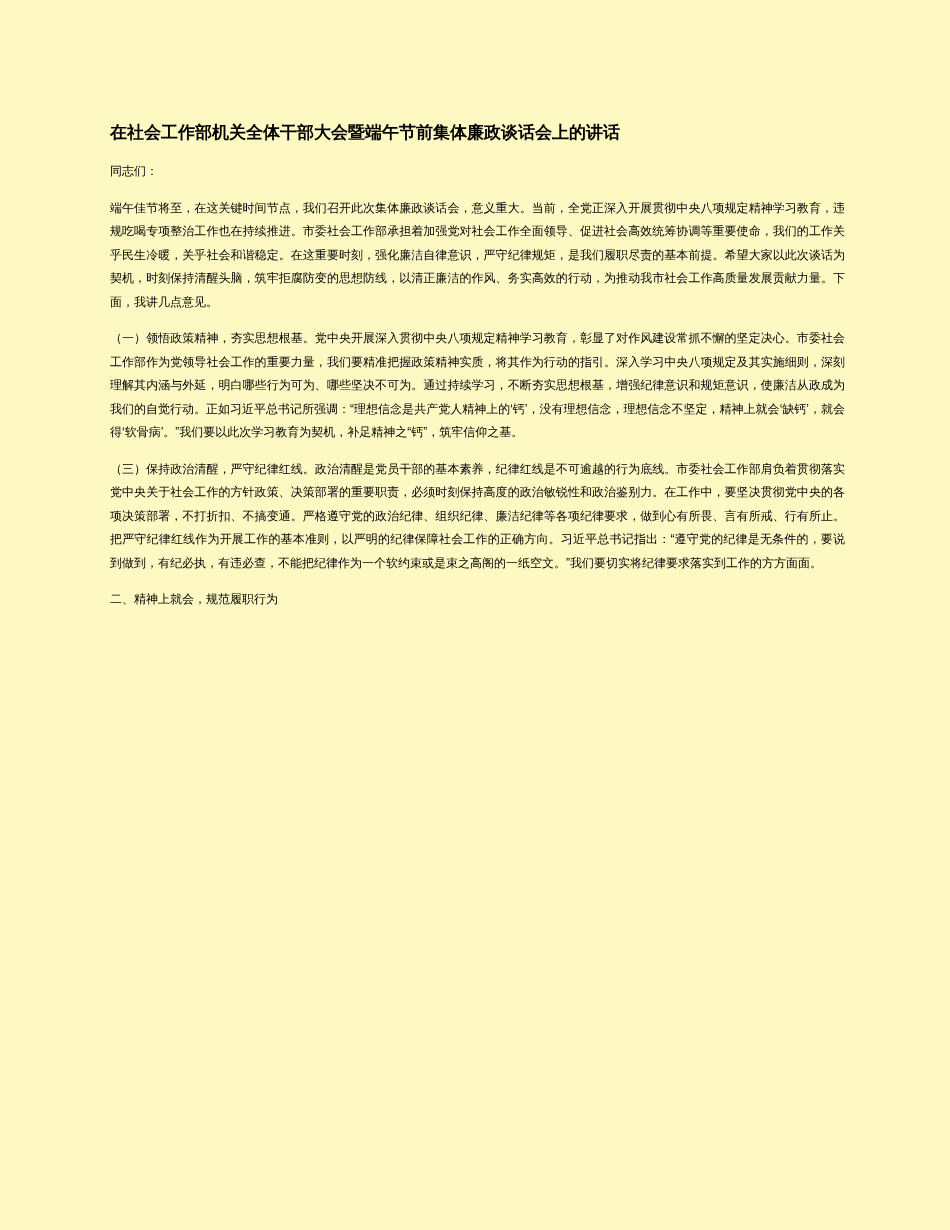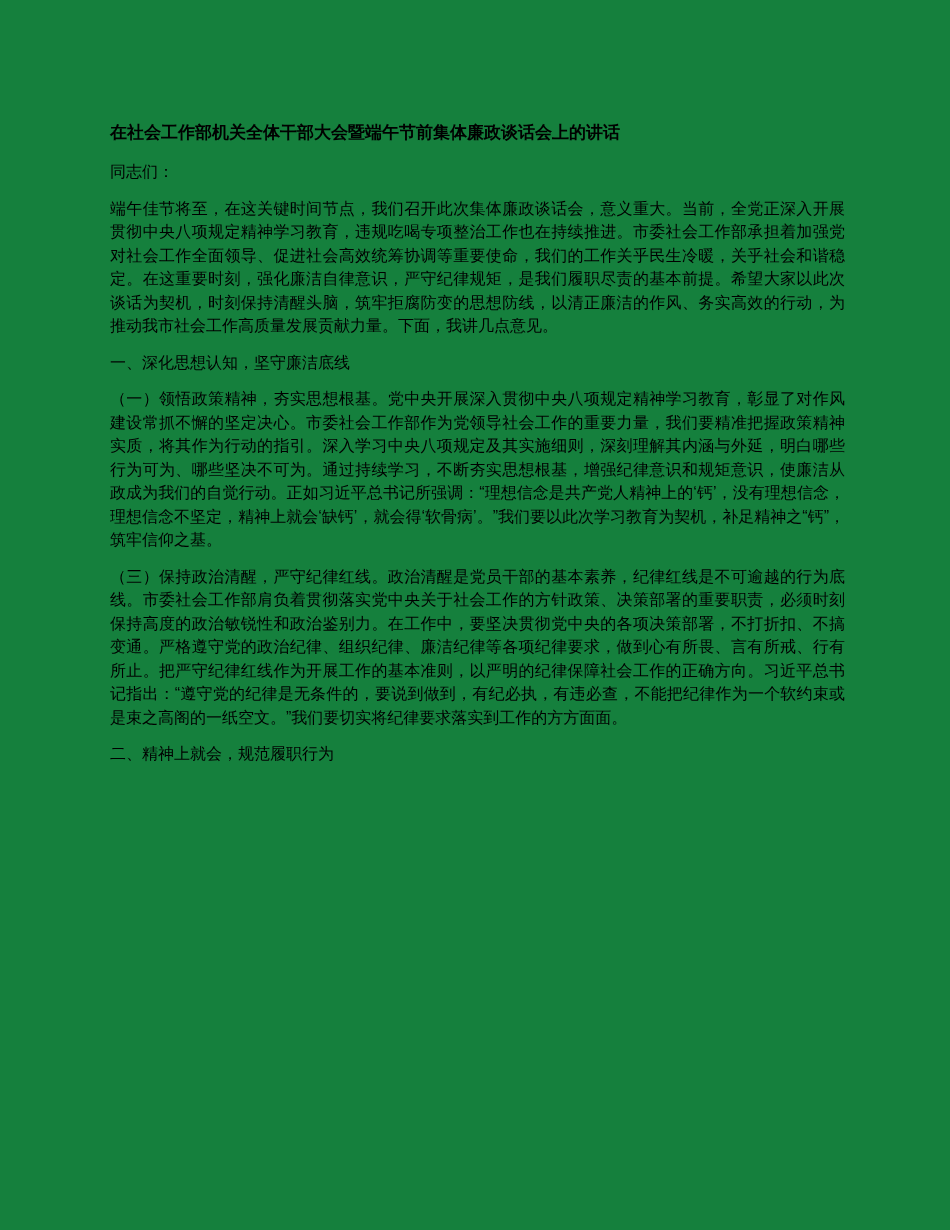--- a/index.html
+++ b/index.html
@@ -5,52 +5,51 @@
   html, body {
     margin: 0;
     padding: 0;
     background: #ffffff;
   }
   .page {
     position: relative;
     width: 950px;
     height: 1230px;
     box-sizing: border-box;
-    background: #15803d;
+    background: #fef9c3;
     padding: 120px 105px 13px 110px;
     overflow: hidden;
     font-family: "Liberation Sans", sans-serif;
     color: #000000;
   }
   .doc-title {
     font-size: 17px;
     font-weight: bold;
     line-height: 26px;
     margin: 0 0 14px 0;
     text-align: left;
   }
   .para {
-    font-size: 16px;
+    font-size: 12px;
     font-weight: normal;
     line-height: 23.5px;
     margin: 0 0 13px 0;
     text-align: justify;
     word-break: break-all;
   }
   .para.section-heading,
   .para.salutation {
     text-align: left;
   }
 </style>
 </head>
 <body>
 
 <div class="page">
   <h1 class="doc-title">在社会工作部机关全体干部大会暨端午节前集体廉政谈话会上的讲话</h1>
   <div class="doc-body" id="doc-body">
       <p class="para salutation">同志们：</p>
       <p class="para body">端午佳节将至，在这关键时间节点，我们召开此次集体廉政谈话会，意义重大。当前，全党正深入开展贯彻中央八项规定精神学习教育，违规吃喝专项整治工作也在持续推进。市委社会工作部承担着加强党对社会工作全面领导、促进社会高效统筹协调等重要使命，我们的工作关乎民生冷暖，关乎社会和谐稳定。在这重要时刻，强化廉洁自律意识，严守纪律规矩，是我们履职尽责的基本前提。希望大家以此次谈话为契机，时刻保持清醒头脑，筑牢拒腐防变的思想防线，以清正廉洁的作风、务实高效的行动，为推动我市社会工作高质量发展贡献力量。下面，我讲几点意见。</p>
-      <p class="para section-heading">一、深化思想认知，坚守廉洁底线</p>
       <p class="para body">（一）领悟政策精神，夯实思想根基。党中央开展深入贯彻中央八项规定精神学习教育，彰显了对作风建设常抓不懈的坚定决心。市委社会工作部作为党领导社会工作的重要力量，我们要精准把握政策精神实质，将其作为行动的指引。深入学习中央八项规定及其实施细则，深刻理解其内涵与外延，明白哪些行为可为、哪些坚决不可为。通过持续学习，不断夯实思想根基，增强纪律意识和规矩意识，使廉洁从政成为我们的自觉行动。正如习近平总书记所强调：“理想信念是共产党人精神上的‘钙’，没有理想信念，理想信念不坚定，精神上就会‘缺钙’，就会得‘软骨病’。”我们要以此次学习教育为契机，补足精神之“钙”，筑牢信仰之基。</p>
       <p class="para body">（三）保持政治清醒，严守纪律红线。政治清醒是党员干部的基本素养，纪律红线是不可逾越的行为底线。市委社会工作部肩负着贯彻落实党中央关于社会工作的方针政策、决策部署的重要职责，必须时刻保持高度的政治敏锐性和政治鉴别力。在工作中，要坚决贯彻党中央的各项决策部署，不打折扣、不搞变通。严格遵守党的政治纪律、组织纪律、廉洁纪律等各项纪律要求，做到心有所畏、言有所戒、行有所止。把严守纪律红线作为开展工作的基本准则，以严明的纪律保障社会工作的正确方向。习近平总书记指出：“遵守党的纪律是无条件的，要说到做到，有纪必执，有违必查，不能把纪律作为一个软约束或是束之高阁的一纸空文。”我们要切实将纪律要求落实到工作的方方面面。</p>
       <p class="para section-heading">二、精神上就会，规范履职行为</p>
     </div>
 </div>
 
 </body></html>

